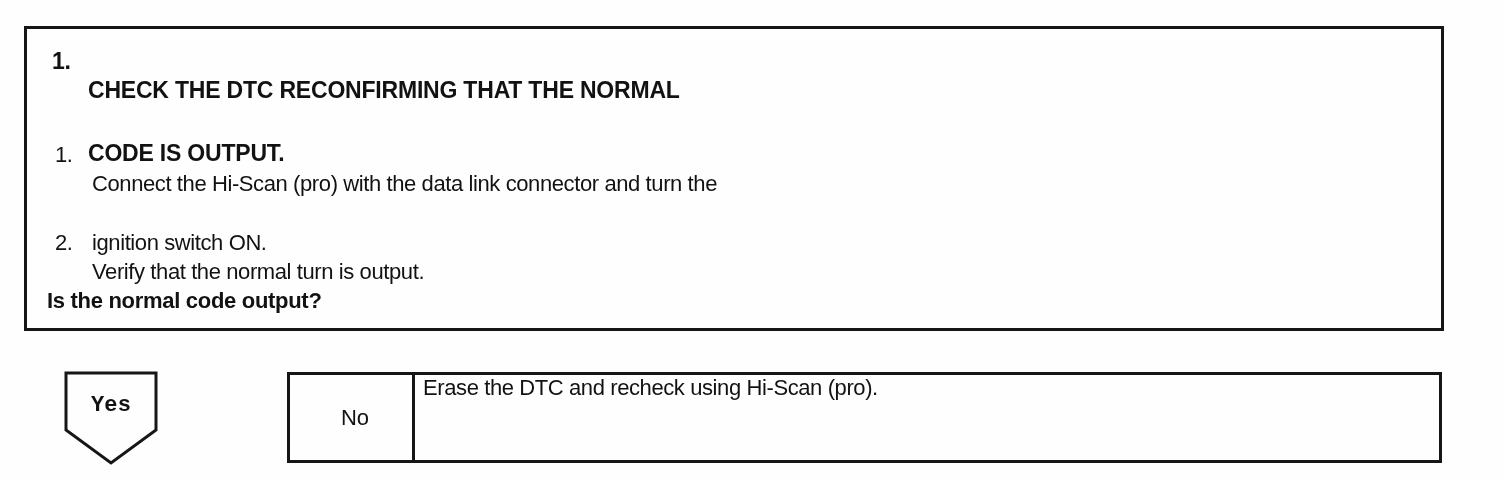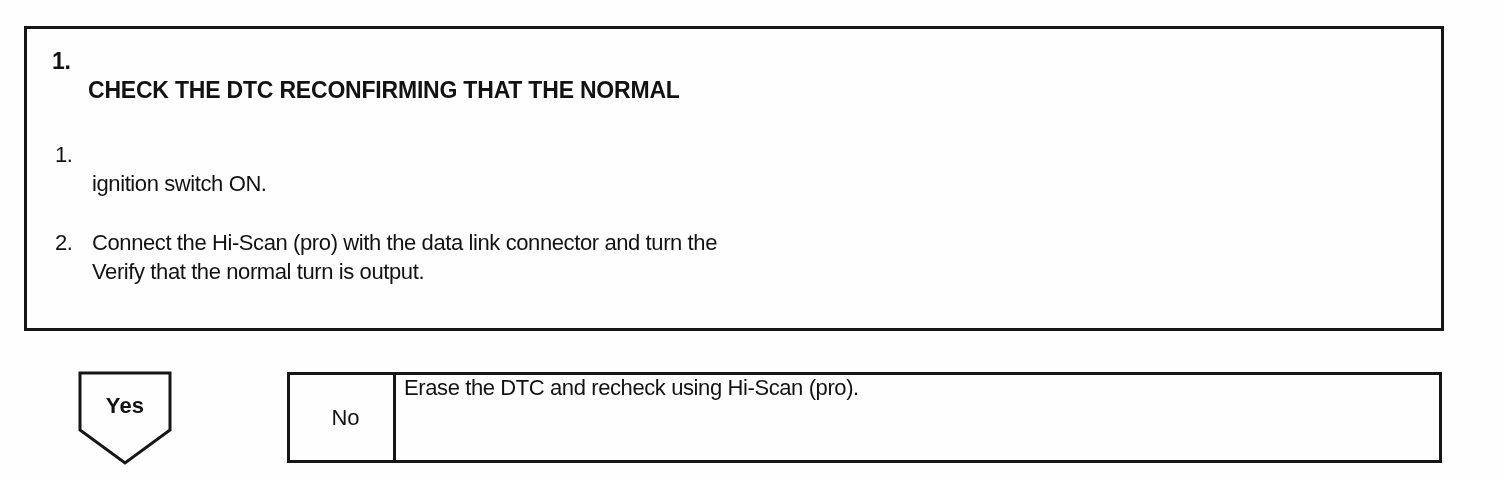--- a/index.html
+++ b/index.html
@@ -44,22 +44,22 @@
     position: absolute;
     left: 20px; top: 257px;
     font-size: 22px;
     line-height: 30px;
     font-weight: bold;
     letter-spacing: -0.3px;
   }
   
   .yes-wrap {
     position: absolute;
-    left: 74px; top: 367px;
-    width: 104px; height: 104px;
+    left: 60px; top: 367px;
+    width: 104px; height: 104px; font-family: Liberation Mono, monospace;
   }
   .yes-wrap svg { position: absolute; left: 0; top: 0; }
   .yes-label {
     position: absolute;
     left: 6px; top: 26px;
     width: 90px;
     text-align: center;
     font-size: 22px;
     font-weight: bold;
     letter-spacing: 0.2px;
@@ -68,21 +68,21 @@
   .no-box {
     position: absolute;
     left: 287px; top: 372px;
     width: 1155px; height: 91px;
     border: 3px solid #161616;
     box-sizing: border-box;
     display: flex;
     background: #fefefe;
   }
   .no-cell {
-    width: 106px;
+    width: 125px;
     flex: none;
     box-sizing: border-box;
     border-right: 3px solid #161616;
     display: flex;
     align-items: center;
     justify-content: center;
     font-size: 22px;
     padding-left: 8px;
   }
   .action-cell {
@@ -98,38 +98,40 @@
 <body>
 
 <div class="page">
 
   <div class="main-box">
 
     <div class="line-row heading">
       <span class="num">1.</span>
       <span>
         <span class="ln">CHECK THE DTC RECONFIRMING THAT THE NORMAL</span>
+        <span class="ln">CODE IS OUTPUT.</span>
       </span>
     </div>
 
     <div class="line-row step step1">
       <span class="num">1.</span>
       <span>
+        <span class="ln">Connect the Hi-Scan (pro) with the data link connector and turn the</span>
         <span class="ln">ignition switch ON.</span>
-        <span class="ln">Connect the Hi-Scan (pro) with the data link connector and turn the</span>
       </span>
     </div>
 
     <div class="line-row step step2">
       <span class="num">2.</span>
       <span>
         <span class="ln">Verify that the normal turn is output.</span>
       </span>
     </div>
 
+    <div class="question">Is the normal code output?</div>
 
   </div>
 
   <div class="yes-wrap">
     <svg width="104" height="104" viewBox="0 0 104 104">
       <polygon points="6,6 96,6 96,63 51,96 6,63" fill="#fefefe" stroke="#161616" stroke-width="3" stroke-linejoin="miter"></polygon>
     </svg>
     <span class="yes-label">Yes</span>
   </div>
 

